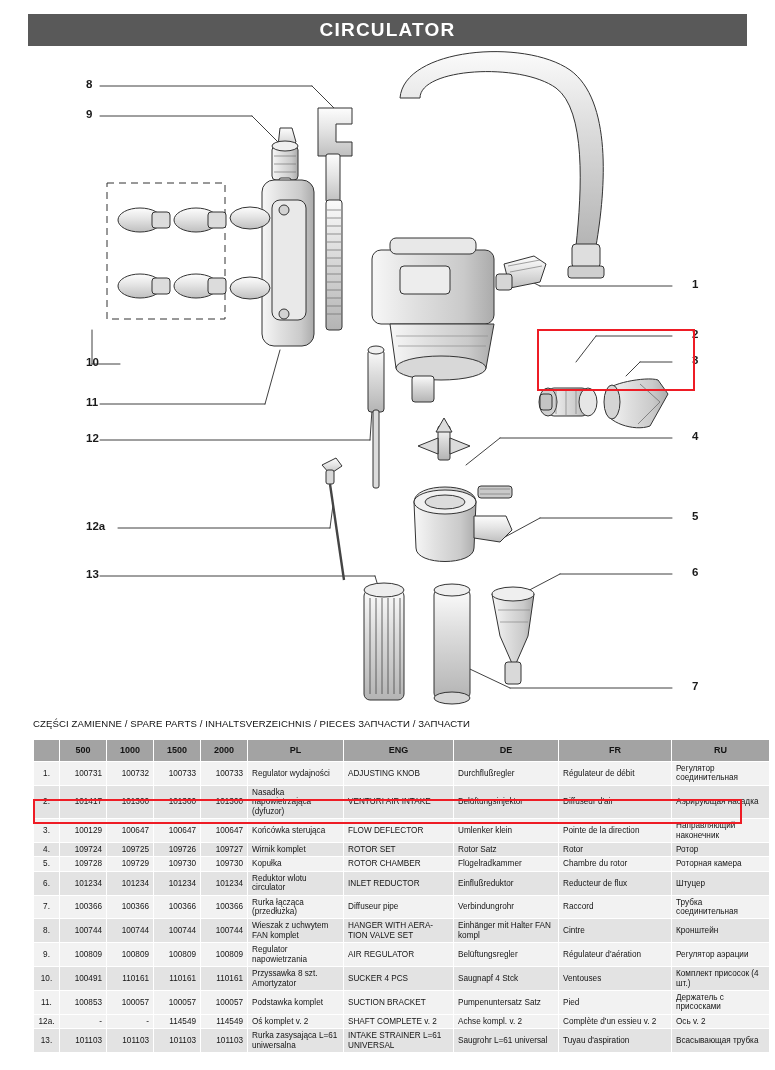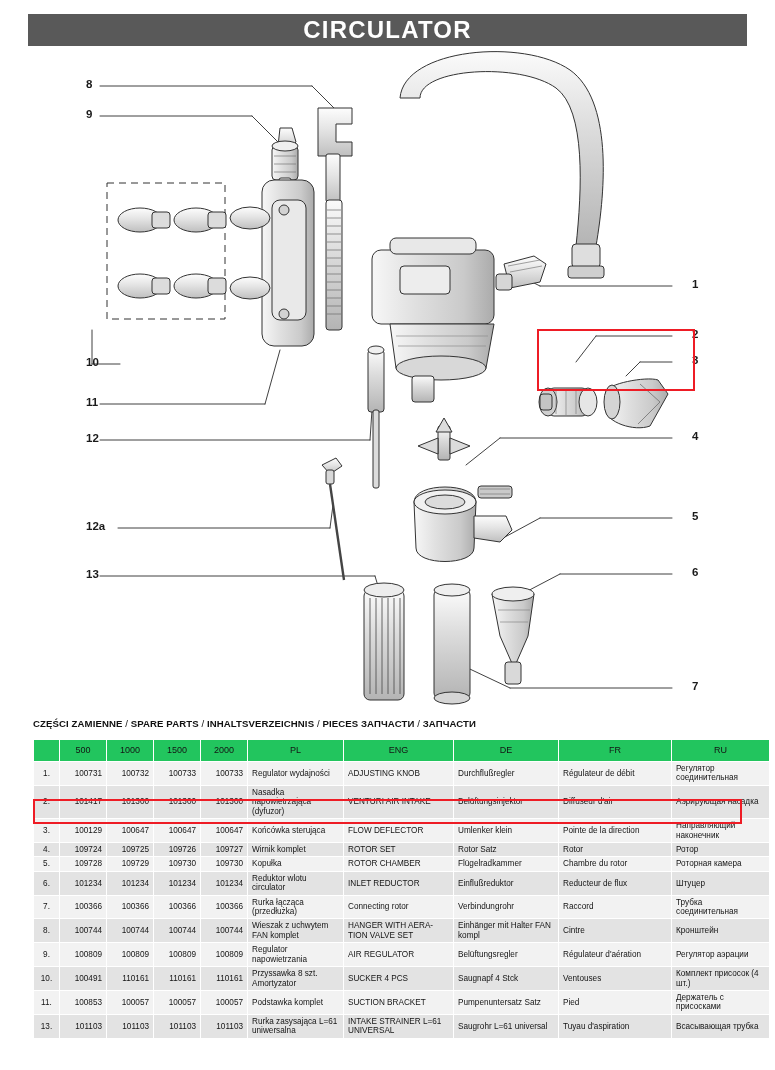--- a/index.html
+++ b/index.html
@@ -18,21 +18,21 @@
   
   .header-bar {
     position: absolute;
     left: 28px; top: 14px;
     width: 719px; height: 32px;
     background: #595959;
     display: flex; align-items: center; justify-content: center;
   }
   .header-bar .title {
     color: #ffffff;
-    font-size: 24px;
+    font-size: 19px;
     font-weight: bold;
     letter-spacing: 1.2px;
   }
   
   .diagram {
     position: absolute;
     left: 0; top: 50px;
     width: 775px; height: 660px;
   }
   .diagram svg { display: block; }
@@ -43,41 +43,41 @@
     color: #1a1a1a;
   }
   
   .parts-caption {
     position: absolute;
     left: 33px; top: 718px;
     font-size: 9.6px;
     color: #111;
     letter-spacing: 0.1px;
   }
-  .parts-caption b { font-weight: bold; }
+  .parts-caption b { font-weight: normal; }
   .parts-caption span.sep { font-weight: normal; }
   
   table.parts {
     position: absolute;
     left: 33px; top: 739px;
     width: 709px;
     border-collapse: collapse;
     font-size: 8.2px;
     color: #141414;
     table-layout: fixed;
   }
   table.parts th, table.parts td {
     border: 1px solid #ffffff;
     padding: 2px 4px;
     vertical-align: middle;
     line-height: 1.15;
   }
   table.parts thead th {
-    background: #22c55e;
-    font-weight: normal;
+    background: #a3a3a3;
+    font-weight: bold;
     text-align: center;
     height: 22px;
     font-size: 9px;
   }
   table.parts tbody tr.odd td { background: #f2f2f2; }
   table.parts tbody tr.even td { background: #e3e3e3; }
   table.parts td.idx { text-align: center; font-weight: normal; width: 26px; }
   table.parts td.num { text-align: right; width: 48px; }
   table.parts td.txt { text-align: left; }
   col.c-idx { width: 26px; }
@@ -435,21 +435,21 @@
         <td class="txt">Reducteur de flux</td>
         <td class="txt">Штуцер</td>
       </tr>
       <tr class="odd">
         <td class="idx">7.</td>
         <td class="num">100366</td>
         <td class="num">100366</td>
         <td class="num">100366</td>
         <td class="num">100366</td>
         <td class="txt">Rurka łącząca (przedłużka)</td>
-        <td class="txt">Connecting rotor</td>
+        <td class="txt">Diffuseur pipe</td>
         <td class="txt">Verbindungrohr</td>
         <td class="txt">Raccord</td>
         <td class="txt">Трубка соединительная</td>
       </tr>
       <tr class="even">
         <td class="idx">8.</td>
         <td class="num">100744</td>
         <td class="num">100744</td>
         <td class="num">100744</td>
         <td class="num">100744</td>
@@ -488,20 +488,32 @@
         <td class="num">100853</td>
         <td class="num">100057</td>
         <td class="num">100057</td>
         <td class="num">100057</td>
         <td class="txt">Podstawka komplet</td>
         <td class="txt">SUCTION BRACKET</td>
         <td class="txt">Pumpenuntersatz Satz</td>
         <td class="txt">Pied</td>
         <td class="txt">Держатель с присосками</td>
       </tr>
+      <tr class="odd">
+        <td class="idx">12a.</td>
+        <td class="num">-</td>
+        <td class="num">-</td>
+        <td class="num">114549</td>
+        <td class="num">114549</td>
+        <td class="txt">Oś komplet v. 2</td>
+        <td class="txt">SHAFT COMPLETE v. 2</td>
+        <td class="txt">Achse kompl. v. 2</td>
+        <td class="txt">Complète d'un essieu v. 2</td>
+        <td class="txt">Ось v. 2</td>
+      </tr>
       <tr class="even">
         <td class="idx">13.</td>
         <td class="num">101103</td>
         <td class="num">101103</td>
         <td class="num">101103</td>
         <td class="num">101103</td>
         <td class="txt">Rurka zasysająca L=61 uniwersalna</td>
         <td class="txt">INTAKE STRAINER L=61 UNIVERSAL</td>
         <td class="txt">Saugrohr L=61 universal</td>
         <td class="txt">Tuyau d'aspiration</td>

